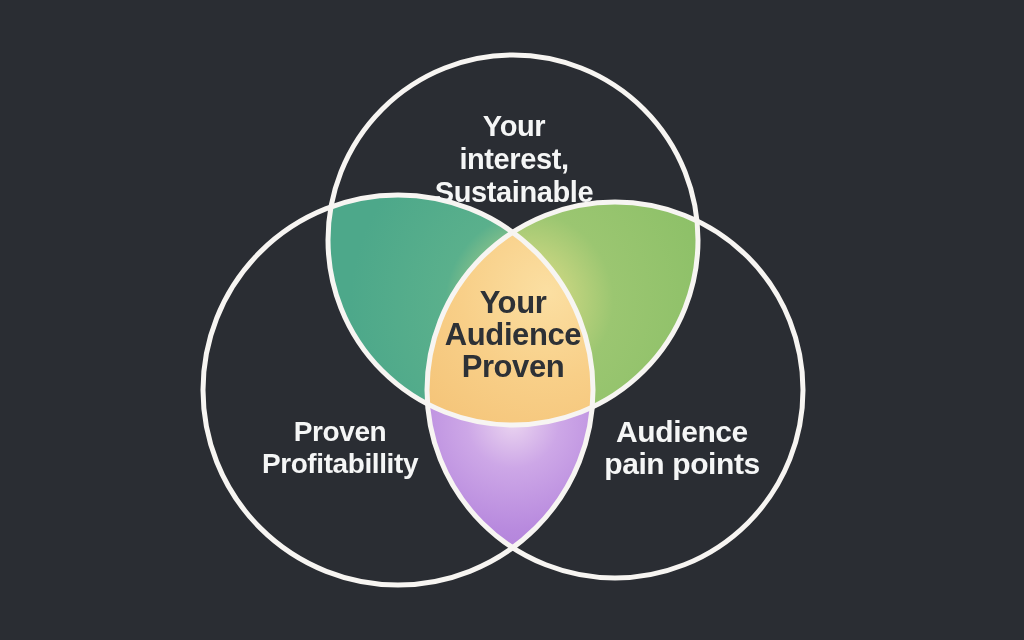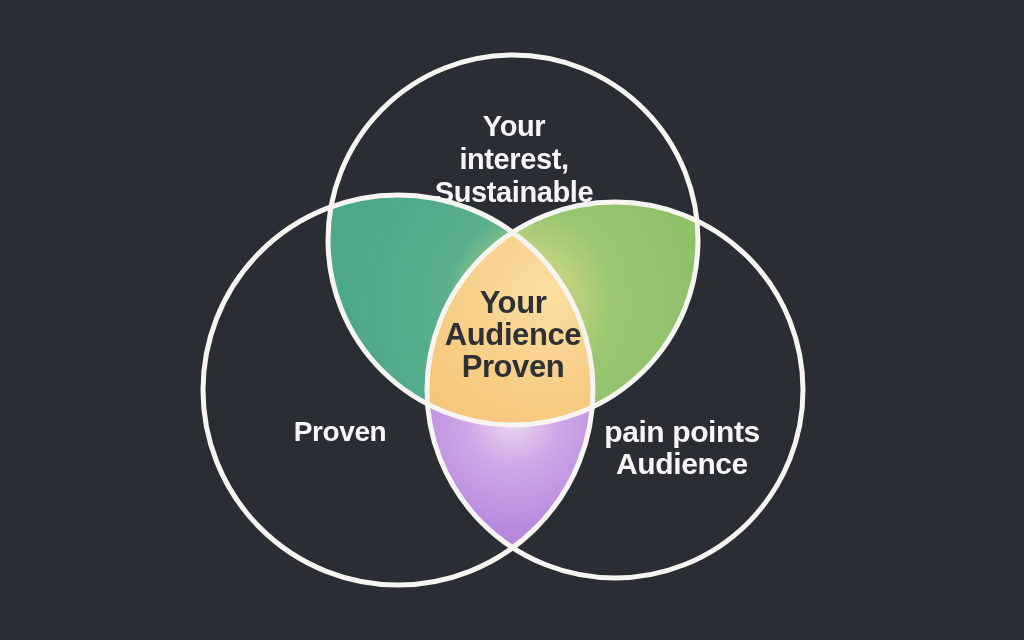--- a/index.html
+++ b/index.html
@@ -116,20 +116,21 @@
   </div>
 
   <div class="label label-center">
     <span>Your</span>
     <span>Audience</span>
     <span>Proven</span>
   </div>
 
   <div class="label label-outer label-bl">
     <span>Proven</span>
+    <span>Profitabillity</span>
   </div>
 
   <div class="label label-outer label-br">
+    <span>Audience</span>
     <span>pain points</span>
-    <span>Audience</span>
   </div>
 
 </div>
 
 </body></html>

